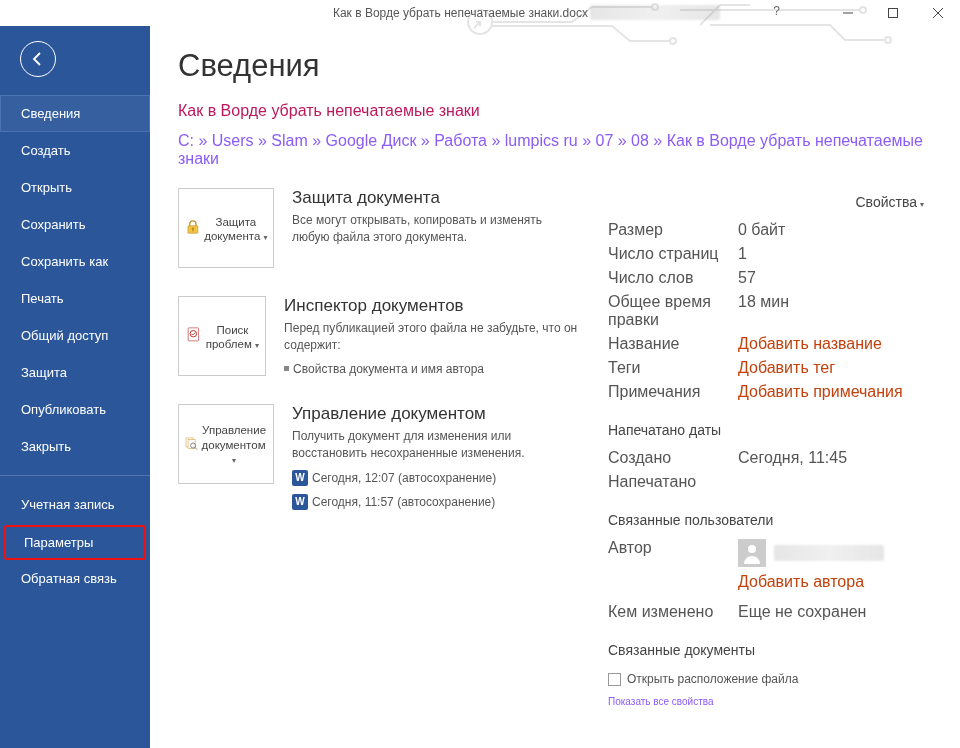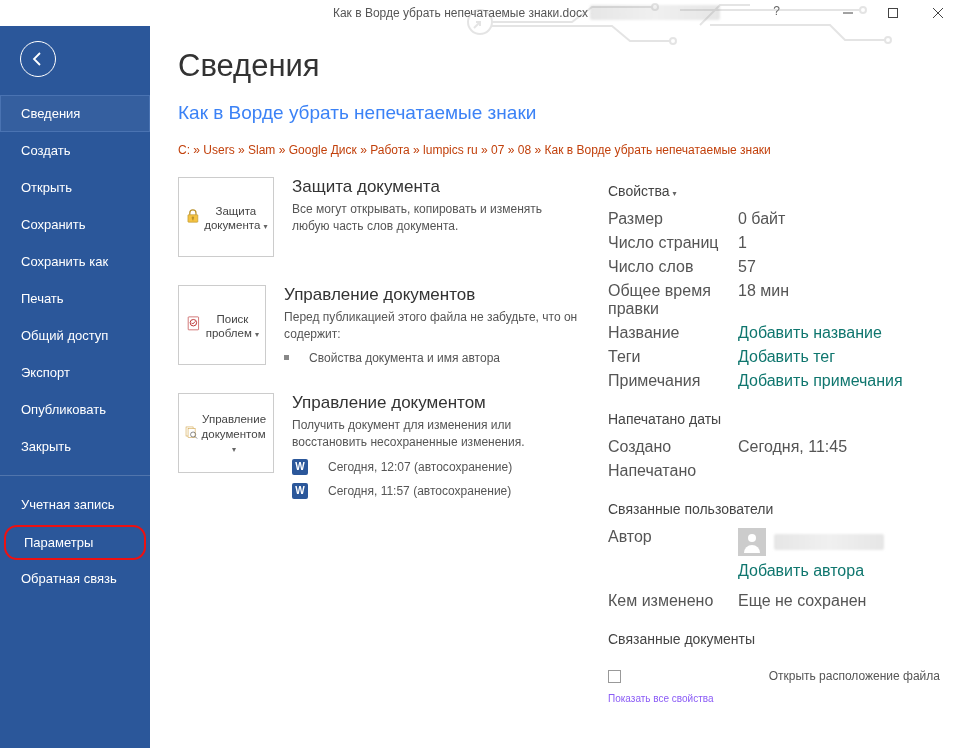--- a/index.html
+++ b/index.html
@@ -15,53 +15,53 @@
   
   .circuit-bg { position: absolute; top: 0; left: 150px; right: 0; height: 70px; pointer-events: none; opacity: .22; }
 
   
   .app { display: flex; height: calc(748px - 26px); }
   .sidebar { width: 150px; background: #2b579a; color: #fff; display: flex; flex-direction: column; padding-top: 10px; }
   .back-btn { width: 36px; height: 36px; border: 1.5px solid #fff; border-radius: 50%; margin: 5px 0 18px 20px; display: flex; align-items: center; justify-content: center; cursor: pointer; }
   .side-item { padding: 10px 20px; font-size: 13px; cursor: pointer; border: 1px solid transparent; }
   .side-item.active { border: 1px solid #4a73b2; background: rgba(255,255,255,.05); }
   .side-sep { height: 1px; background: rgba(255,255,255,.18); margin: 10px 0; }
-  .side-highlight { border: 2px solid #e11; border-radius: 13px; padding: 8px 18px; margin: 0 4px; }
+  .side-highlight { border: 2px solid #e11; border-radius: 3px; padding: 8px 18px; margin: 0 4px; }
 
   .main { flex: 1; padding: 22px 20px 20px 28px; overflow: auto; position: relative; }
   .main h1 { font-size: 31px; font-weight: 300; color: #333; margin-bottom: 18px; }
-  .doc-title { color: #3b82f6; font-size: 19px; font-weight: 400; margin-bottom: 19px; }
-  .breadcrumb { font-size: 12px; color: #c2410c; margin-bottom: 20px; }
+  .doc-title { color: #be185d; font-size: 16px; font-weight: 400; margin-bottom: 12px; }
+  .breadcrumb { font-size: 16px; color: #8b5cf6; margin-bottom: 20px; }
 
   .content-row { display: flex; gap: 30px; }
   .left-col { width: 400px; }
   .right-col { flex: 1; padding-top: 2px; }
 
   .card-row { display: flex; gap: 18px; margin-bottom: 28px; align-items: flex-start; }
   .card { width: 96px; min-height: 80px; border: 1px solid #ccc; display: flex; align-items: center; justify-content: center; padding: 8px 4px 6px; text-align: center; cursor: pointer; background: #fff; }
   .card .icon { width: 32px; height: 28px; margin-bottom: 4px; }
   .card .label { font-size: 11.5px; line-height: 1.25; color: #444; }
   .card .drop { font-size: 8px; color: #666; margin-left: 1px; }
   .desc h3 { font-size: 17px; font-weight: 400; color: #333; margin-bottom: 4px; }
   .desc p { font-size: 12px; color: #555; line-height: 1.4; }
-  .sub-item { display: flex; align-items: center; gap: 20px; font-size: 12px; color: #555; margin-top: 8px; }
+  .sub-item { display: flex; align-items: center; gap: 4px; font-size: 12px; color: #555; margin-top: 8px; }
   .bullet { width: 5px; height: 5px; background: #888; }
   .wicon { width: 16px; height: 16px; background: #2b579a; color: #fff; font-size: 10px; font-weight: bold; display: flex; align-items: center; justify-content: center; border-radius: 2px; }
 
-  .props h4 { font-size: 14px; font-weight: 400; color: #444; margin: 4px 0 8px; }
+  .props h4 { font-size: 14px; font-weight: 400; color: #444; margin: 4px 16px 8px; text-align: right; }
   .props h4 .drop { font-size: 8px; color: #666; margin-left: 3px; }
   .prop-row { display: flex; font-size: 16px; padding: 3px 0; }
   .prop-label { width: 130px; color: #555; }
   .prop-val { color: #555; }
-  .prop-val.muted { color: #0f766e; }
+  .prop-val.muted { color: #c2410c; }
   .section-h { font-size: 14px; font-weight: 400; color: #444; margin: 18px 0 8px; }
   .avatar-row { display: flex; align-items: center; gap: 8px; }
   .avatar { width: 28px; height: 28px; background: #ccc; display: flex; align-items: center; justify-content: center; }
   .avatar-name { width: 110px; height: 16px; background: linear-gradient(90deg,#e6e6e6,#f0f0f0,#e6e6e6); filter: blur(1px); border-radius:2px;}
-  .chk { display: flex; align-items: center; gap: 6px; font-size: 12px; color: #555; margin: 22px 0 10px; justify-content: space-between; }
+  .chk { display: flex; align-items: center; gap: 6px; font-size: 12px; color: #555; margin: 14px 0 10px; }
   .chkbox { width: 13px; height: 13px; border: 1px solid #999; }
   .showall { color: #8b5cf6; font-size: 10px; cursor: pointer; margin-top: 6px; }
 
   svg { display: block; }
 </style>
 </head>
 <body>
 
 <div class="titlebar">
   <span>Как в Ворде убрать непечатаемые знаки.docx - Word</span>
@@ -110,21 +110,21 @@
           <path d="M11 3 L5 9 L11 15" stroke="#fff" stroke-width="1.8" fill="none"></path>
         </svg>
     </div>
     <div class="side-item active">Сведения</div>
     <div class="side-item">Создать</div>
     <div class="side-item">Открыть</div>
     <div class="side-item">Сохранить</div>
     <div class="side-item">Сохранить как</div>
     <div class="side-item">Печать</div>
     <div class="side-item">Общий доступ</div>
-    <div class="side-item">Экспорт</div>
+    <div class="side-item">Защита</div>
     <div class="side-item">Опубликовать</div>
     <div class="side-item">Закрыть</div>
     <div class="side-sep"></div>
     <div class="side-item" style="line-height:1.3">Учетная запись</div>
     <div class="side-item side-highlight">Параметры</div>
     <div class="side-item" style="line-height:1.3">Обратная связь</div>
   </div>
 
   <div class="main">
     <h1>Сведения</h1>
@@ -139,35 +139,35 @@
             <svg class="icon" viewBox="0 0 32 28">
               <rect x="8" y="12" width="16" height="12" rx="1" fill="#f5c342" stroke="#b8902a"></rect>
               <path d="M11 12 v-3 a5 5 0 0 1 10 0 v3" fill="none" stroke="#b8902a" stroke-width="2"></path>
               <circle cx="16" cy="17" r="2" fill="#b8902a"></circle>
                 <rect x="15" y="18" width="2" height="3" fill="#b8902a"></rect>
             </svg>
             <div class="label"><span>Защита документа</span><span class="drop"> ▾</span></div>
           </div>
           <div class="desc">
             <h3>Защита документа</h3>
-            <p>Все могут открывать, копировать и изменять любую часть слов документа.</p>
+            <p>Все могут открывать, копировать и изменять любую файла этого документа.</p>
           </div>
         </div>
 
         <div class="card-row">
           <div class="card">
             <svg class="icon" viewBox="0 0 32 28">
               <rect x="8" y="3" width="16" height="20" rx="1" fill="#fff" stroke="#b33"></rect>
               <circle cx="16" cy="12" r="5" fill="none" stroke="#b33" stroke-width="1.5"></circle>
               <path d="M13 12 l2 2 l4 -4" stroke="#b33" stroke-width="1.5" fill="none"></path>
             </svg>
             <div class="label"><span>Поиск проблем</span><span class="drop"> ▾</span></div>
           </div>
           <div class="desc">
-            <h3>Управление документов</h3>
+            <h3>Инспектор документов</h3>
             <p>Перед публикацией этого файла не забудьте, что он содержит:</p>
             <div class="sub-item">
                 <span class="bullet"></span>
                 <span>Свойства документа и имя автора</span>
               </div>
           </div>
         </div>
 
         <div class="card-row">
           <div class="card">

